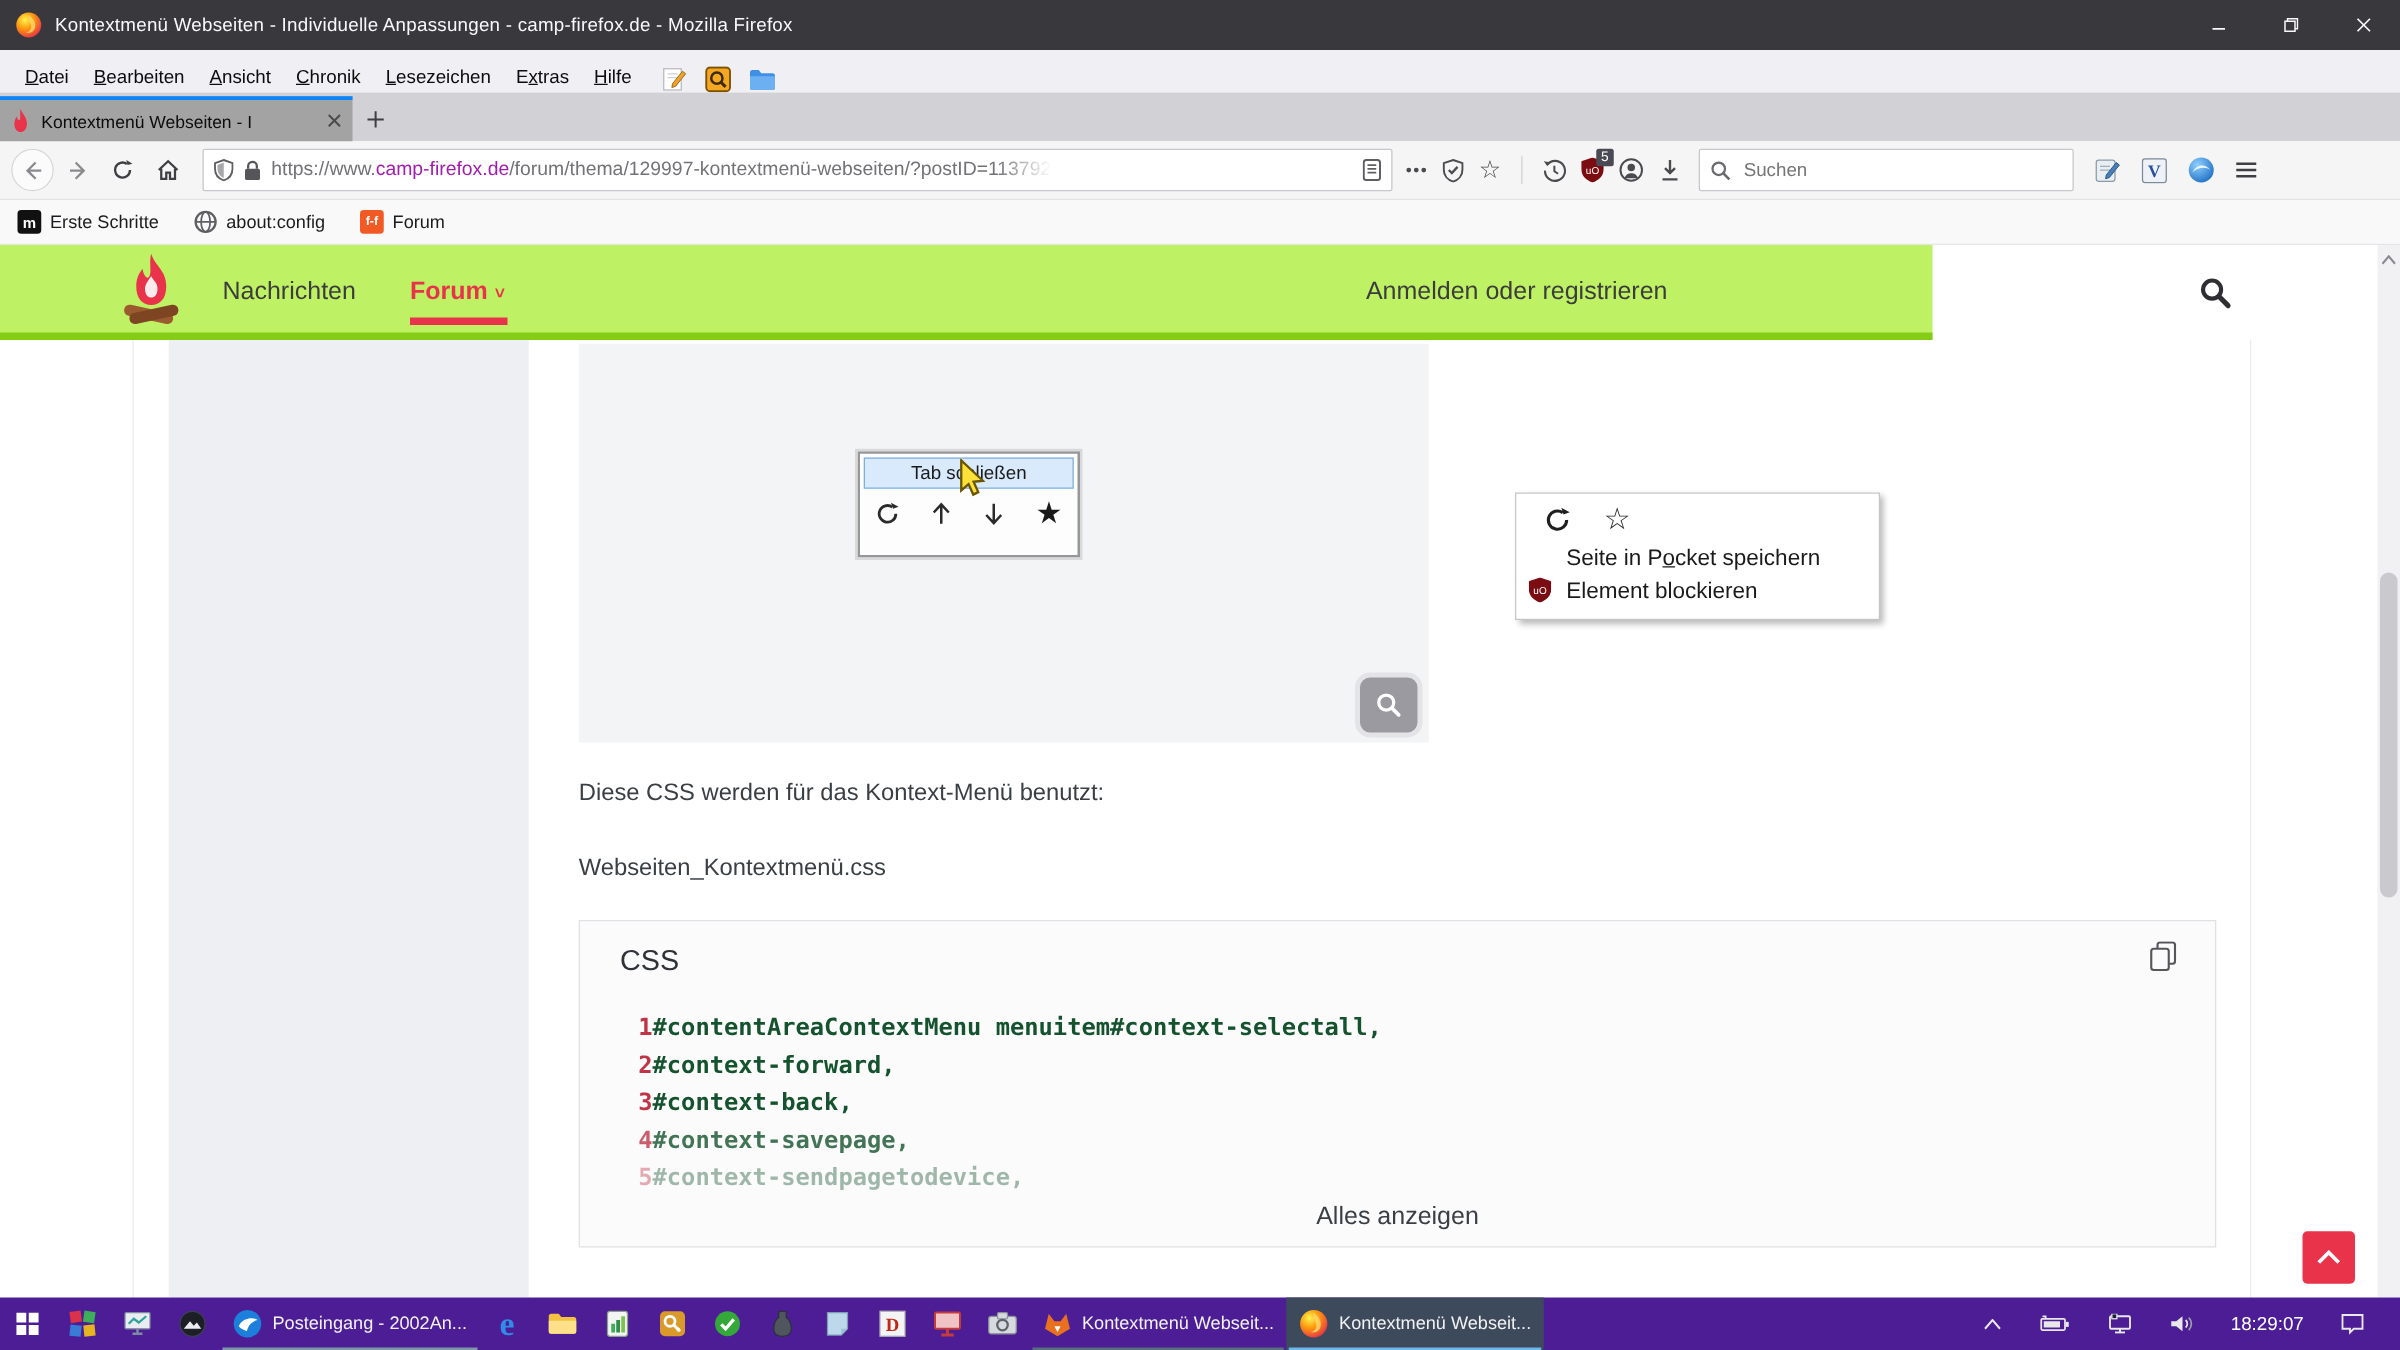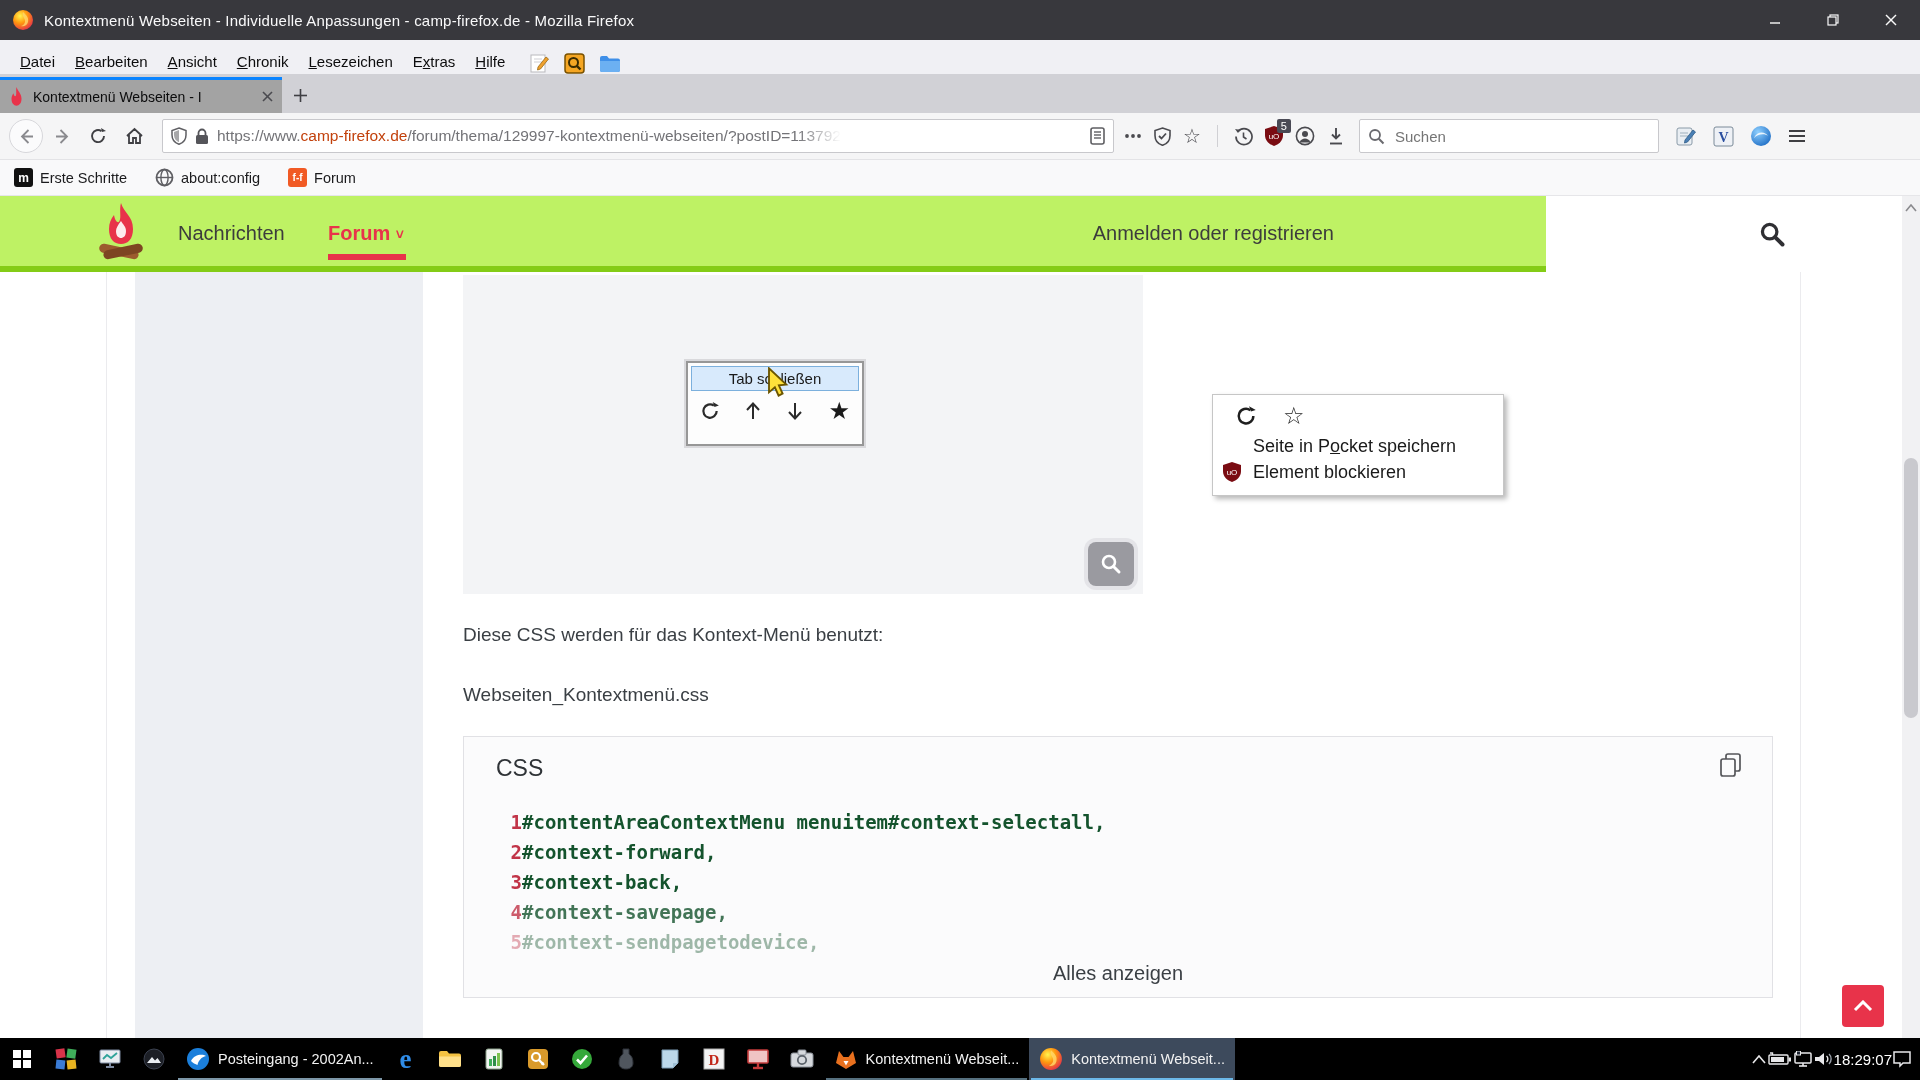--- a/index.html
+++ b/index.html
@@ -24,21 +24,21 @@
     -webkit-mask-image:linear-gradient(to right,#000 88%,transparent);mask-image:linear-gradient(to right,#000 88%,transparent);}
   .tab .close{margin-left:auto;}
   .newtab{width:36px;height:36px;display:flex;align-items:center;justify-content:center;}
   
   .navbar{height:47px;background:#f5f5f6;display:flex;align-items:center;border-bottom:1px solid #e3e3e6;box-sizing:border-box;padding:0 8px;}
   .navbtn{width:36px;height:36px;display:flex;align-items:center;justify-content:center;}
   .backcirc{width:34px;height:34px;border-radius:50%;background:#fbfbfc;border:1px solid #d7d7db;display:flex;align-items:center;justify-content:center;box-sizing:border-box;}
   .urlbar{height:34px;background:#fff;border:1px solid #c8c8cc;border-radius:2px;display:flex;align-items:center;box-sizing:border-box;flex:0 0 952px;margin-left:10px;padding:0 8px;}
   .urltext{font-size:15.5px;white-space:nowrap;overflow:hidden;max-width:820px;margin-left:8px;
     -webkit-mask-image:linear-gradient(to right,#000 93%,transparent);mask-image:linear-gradient(to right,#000 93%,transparent);}
-  .urltext .dim{color:#737377;} .urltext .dom{color:#c2410c;}
+  .urltext .dim{color:#737377;} .urltext .dom{color:#a21caf;}
   .urlbar .reader{margin-left:auto;}
   .navicons{display:flex;align-items:center;gap:12px;margin-left:10px;}
   .vdiv{width:1px;height:22px;background:#d0d0d4;margin:0 4px;}
   .badgewrap{position:relative;}
   .badge{position:absolute;top:-7px;right:-8px;background:#4a4a55;color:#fff;font-size:11px;padding:1px 4px;border-radius:2px;line-height:12px;}
   .searchbar{height:34px;background:#fff;border:1px solid #c8c8cc;border-radius:2px;flex:0 0 300px;margin-left:14px;display:flex;align-items:center;padding:0 8px;box-sizing:border-box;}
   .searchbar input{border:none;outline:none;font-size:15px;width:220px;margin-left:8px;font-family:"Liberation Sans",sans-serif;background:transparent;color:#0c0c0d;}
   .extrow{display:flex;align-items:center;gap:16px;margin-left:16px;}
   
   .bmbar{height:36px;background:#f9f9fa;display:flex;align-items:center;padding-left:14px;gap:28px;border-bottom:1px solid #e6e6e9;box-sizing:border-box;}
@@ -70,27 +70,27 @@
   .codelines{position:absolute;left:0;top:70px;width:100%;font-family:"DejaVu Sans Mono","Liberation Mono",monospace;font-size:19px;font-weight:bold;line-height:30px;}
   .cl{display:flex;}
   .cl .ln{width:58px;text-align:right;color:#c13448;flex:0 0 58px;}
   .cl .cc{color:#14532d;white-space:pre;}
   .showall{position:absolute;bottom:12px;width:100%;text-align:center;font-size:20px;color:#3a3f44;}
   .scrolltop{position:absolute;left:1842px;top:789px;width:42px;height:42px;background:#e8334a;border-radius:4px;display:flex;align-items:center;justify-content:center;}
   .pscroll{position:absolute;right:0;top:0;width:18px;height:842px;background:#f1f1f3;}
   .pscroll .thumb{position:absolute;left:2px;top:262px;width:14px;height:260px;background:#c9c9ce;border-radius:7px;}
   .pscroll .up{position:absolute;top:8px;left:3px;}
   
-  .taskbar{position:absolute;bottom:0;left:0;width:1920px;height:42px;background:#000000;display:flex;align-items:center;color:#fff;}
+  .taskbar{position:absolute;bottom:0;left:0;width:1920px;height:42px;background:#4c1d95;display:flex;align-items:center;color:#fff;}
   .tbtn{height:42px;display:flex;align-items:center;justify-content:center;flex:0 0 auto;}
   .tbtn.icon{width:44px;}
   .tapp{height:42px;display:flex;align-items:center;gap:8px;padding:0 10px;font-size:14.5px;color:#f2f2f2;position:relative;flex:0 0 auto;}
   .tapp .bar{position:absolute;bottom:0;left:2px;right:2px;height:2px;}
   .tapp.active{background:#3d4a5c;}
-  .tray{margin-left:auto;display:flex;align-items:center;gap:0;padding-right:8px;text-align:center;}
+  .tray{margin-left:auto;display:flex;align-items:center;gap:29px;padding-right:28px;text-align:center;}
   .clock{font-size:15px;color:#fff;}
 </style>
 </head>
 <body>
 
 <div class="titlebar">
   <span class="ficon">
     <svg width="22" height="22" viewBox="0 0 22 22">
         <defs>
           <radialGradient id="ffg" cx="35%" cy="30%" r="80%">

